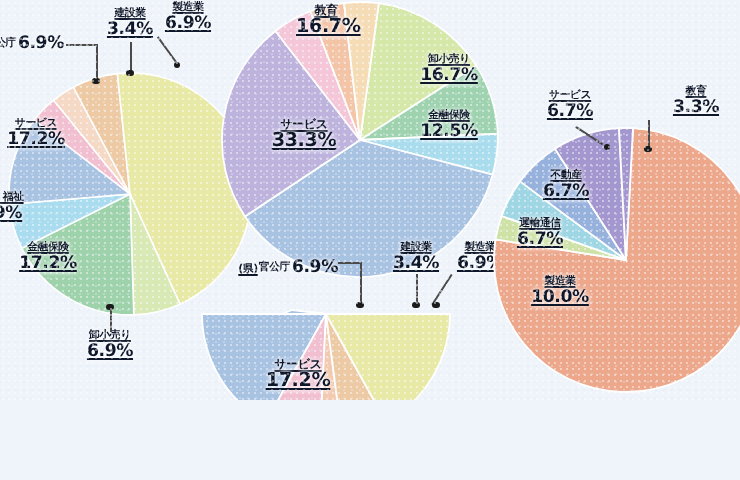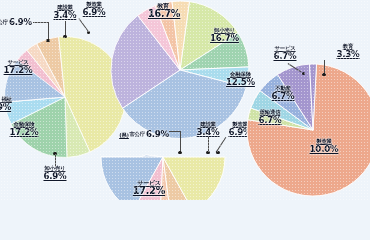--- a/index.html
+++ b/index.html
@@ -143,25 +143,29 @@
   <div class="lbl big" style="left:148px;top:3px;width:30px;">
     <span class="nm">教育</span>
     <span class="pc">16.7%</span>
   </div>
 
   <div class="lbl" style="left:208px;top:28px;width:33px;">
     <span class="nm">卸小売り</span>
     <span class="pc">16.7%</span>
   </div>
 
-  <div class="lbl" style="left:224px;top:56px;width:33px;margin-top:16px;">
+  <div class="lbl" style="left:208px;top:56px;width:33px;">
     <span class="nm">金融保険</span>
     <span class="pc">12.5%</span>
   </div>
 
+  <div class="lbl big" style="left:134px;top:60px;width:36px;">
+    <span class="nm">サービス</span>
+    <span class="pc">33.3%</span>
+  </div>
 
   <div class="pie-wrap" style="left:88px;top:152px;">
     <svg width="150" height="90" viewBox="0 0 150 90">
       <g transform="translate(75,5)">
         <path d="M0,0 L-17.0,-2.0 A62,62 0 0,0 -6.5,30.0 Z" fill="#f2bfd0" stroke="#ffffff" stroke-width="0.9"></path>
         <path d="M0,0 L-62,0 A62,62 0 0,0 -17.0,-2.0 Z" fill="#a8c2e2" stroke="#ffffff" stroke-width="0.9"></path>
         <path d="M0,0 L-62,0 A62,62 0 0,0 -30,54 Z" fill="#a8c2e2" stroke="#ffffff" stroke-width="0.9"></path>
         <path d="M0,0 L-30,54 A62,62 0 0,0 -3,62 Z" fill="#f2bfd0" stroke="#ffffff" stroke-width="0.9"></path>
         <path d="M0,0 L-3,62 A62,62 0 0,0 8,61 Z" fill="#f3c9b0" stroke="#ffffff" stroke-width="0.9"></path>
         <path d="M0,0 L8,61 A62,62 0 0,0 30,54 Z" fill="#edcaa4" stroke="#ffffff" stroke-width="0.9"></path>
@@ -236,20 +240,20 @@
   <div class="lbl" style="left:270px;top:86px;width:26px;">
     <span class="nm">不動産</span>
     <span class="pc">6.7%</span>
   </div>
 
   <div class="lbl" style="left:254px;top:110px;width:32px;">
     <span class="nm">運輸通信</span>
     <span class="pc">6.7%</span>
   </div>
 
-  <div class="lbl" style="left:264px;top:139px;width:32px;margin-left:44px;">
+  <div class="lbl" style="left:264px;top:139px;width:32px;">
     <span class="nm">製造業</span>
     <span class="pc">10.0%</span>
   </div>
 
 
   <div class="noise"></div>
 </div>
 
 </body></html>

